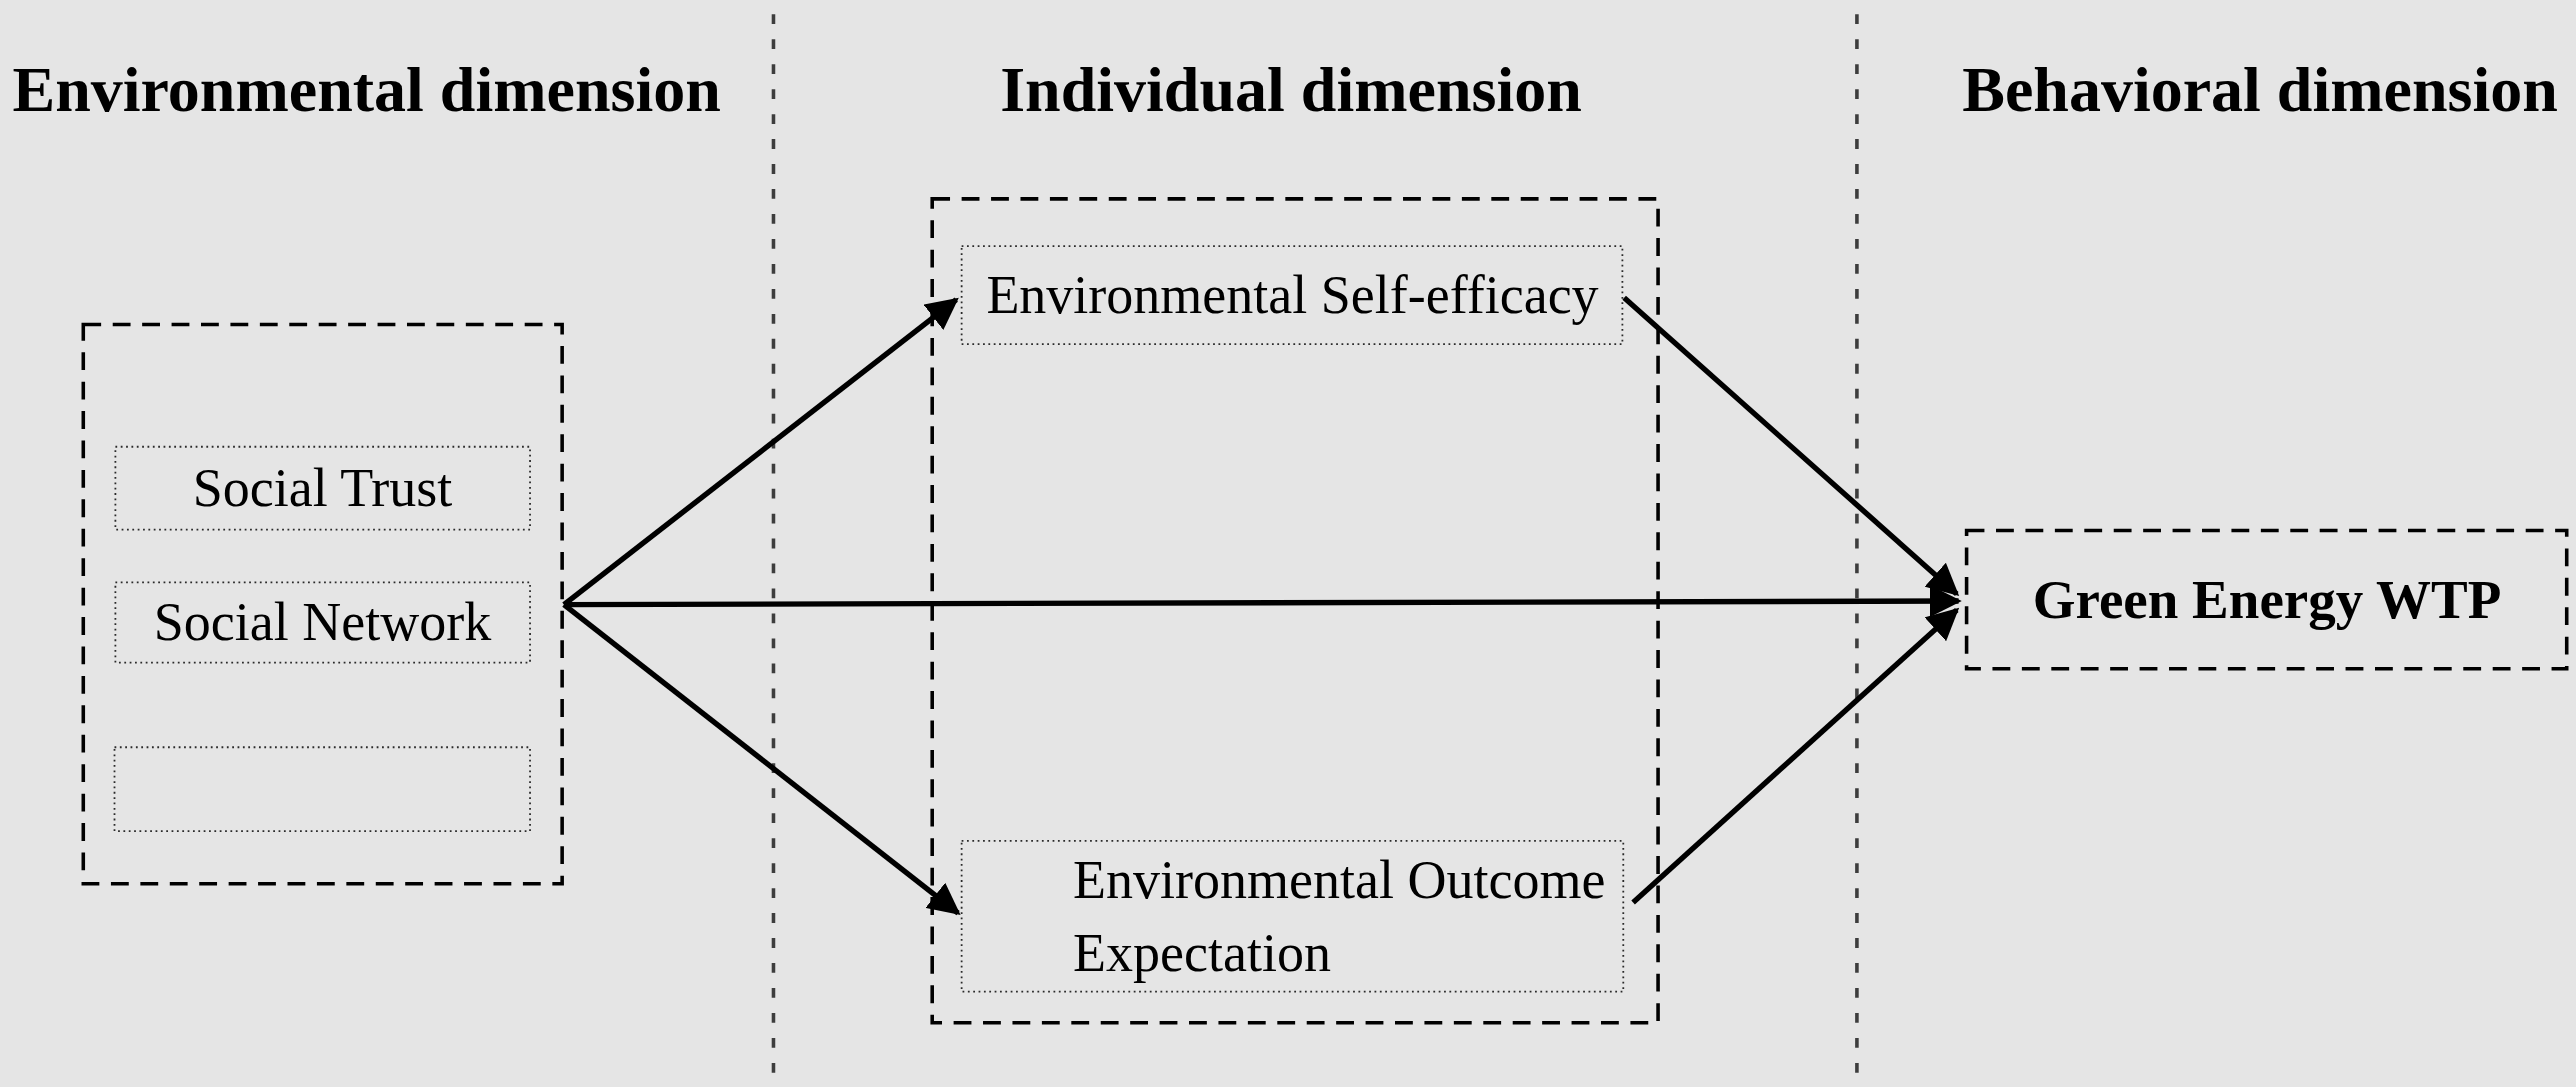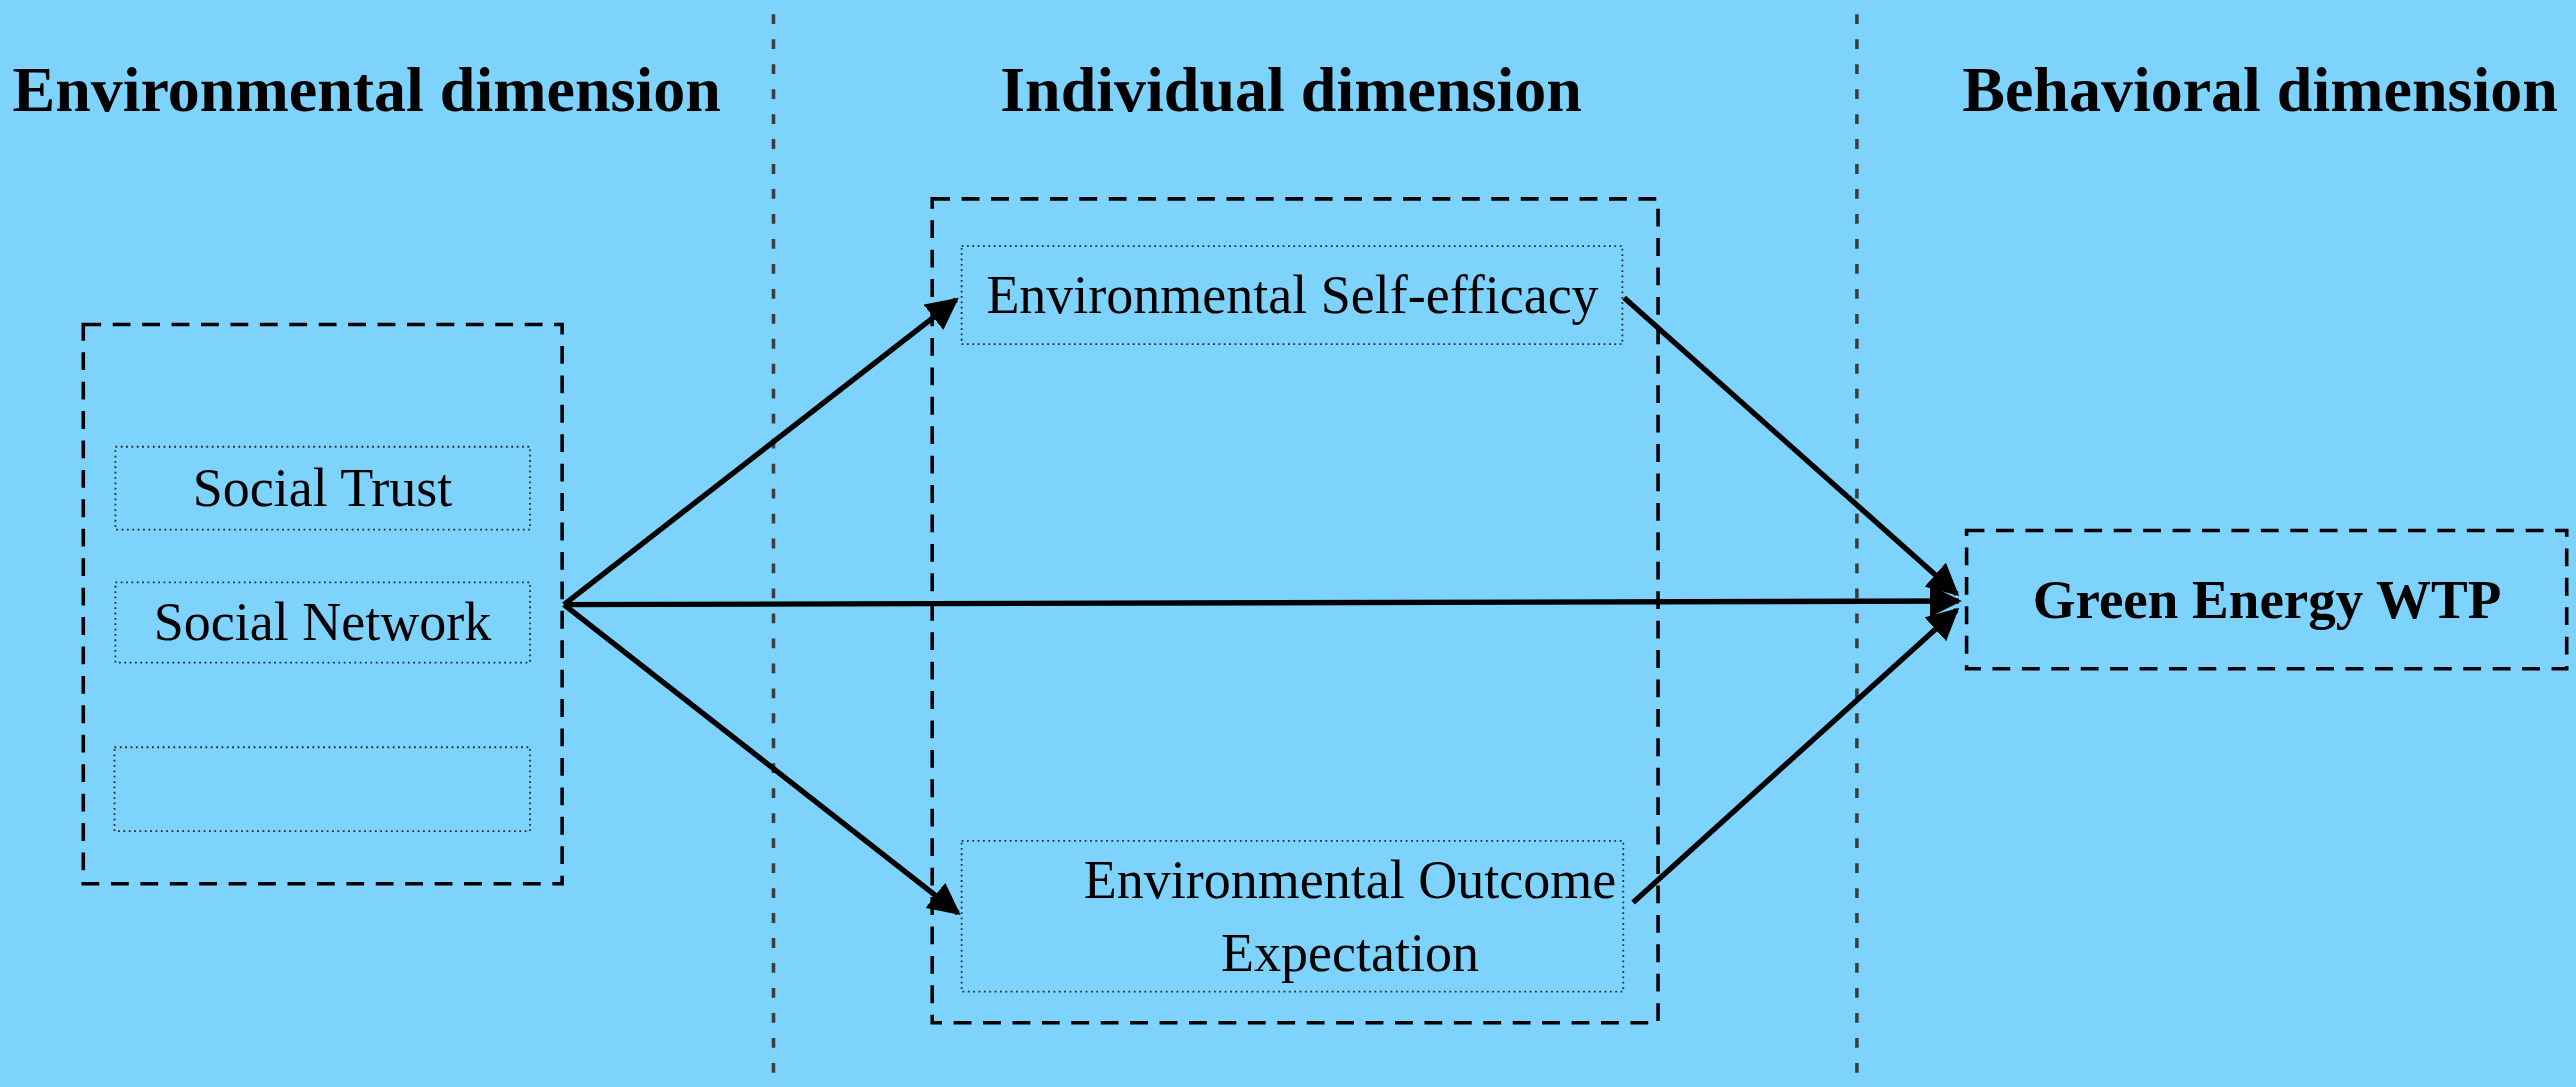--- a/index.html
+++ b/index.html
@@ -1,29 +1,29 @@
 <!DOCTYPE html>
 <html style="font-size:14.3px"><head>
 <meta charset="utf-8">
 <style>
   html,body{margin:0;padding:0;background:#ffffff;}
   #canvas{
-    position:relative;width:2576px;height:1087px;background:#7dd3fc;overflow:hidden;
+    position:relative;width:2576px;height:1087px;background:#e5e5e5;overflow:hidden;
     font-family:"Liberation Serif","DejaVu Serif",serif;color:#000000;
   }
   #wires{position:absolute;left:0;top:0;width:2576px;height:1087px;}
   .hdr{
     position:absolute;top:49px;height:82px;line-height:82px;
     font-weight:bold;font-size:64px;white-space:nowrap;
   }
   .hdr.left{text-align:left;}
   .hdr.center{text-align:center;}
   .lbl{
     position:absolute;display:flex;align-items:center;justify-content:center;
-    text-align:center;font-size:54px;line-height:1.35;
+    font-size:54px;line-height:1.35;
   }
   .nowrap{white-space:nowrap;}
   .title{
     position:absolute;display:flex;align-items:center;justify-content:center;
     font-weight:bold;font-size:61px;
   }
   .big{font-weight:bold;font-size:55px;white-space:nowrap;}
 </style>
 </head>
 <body>

